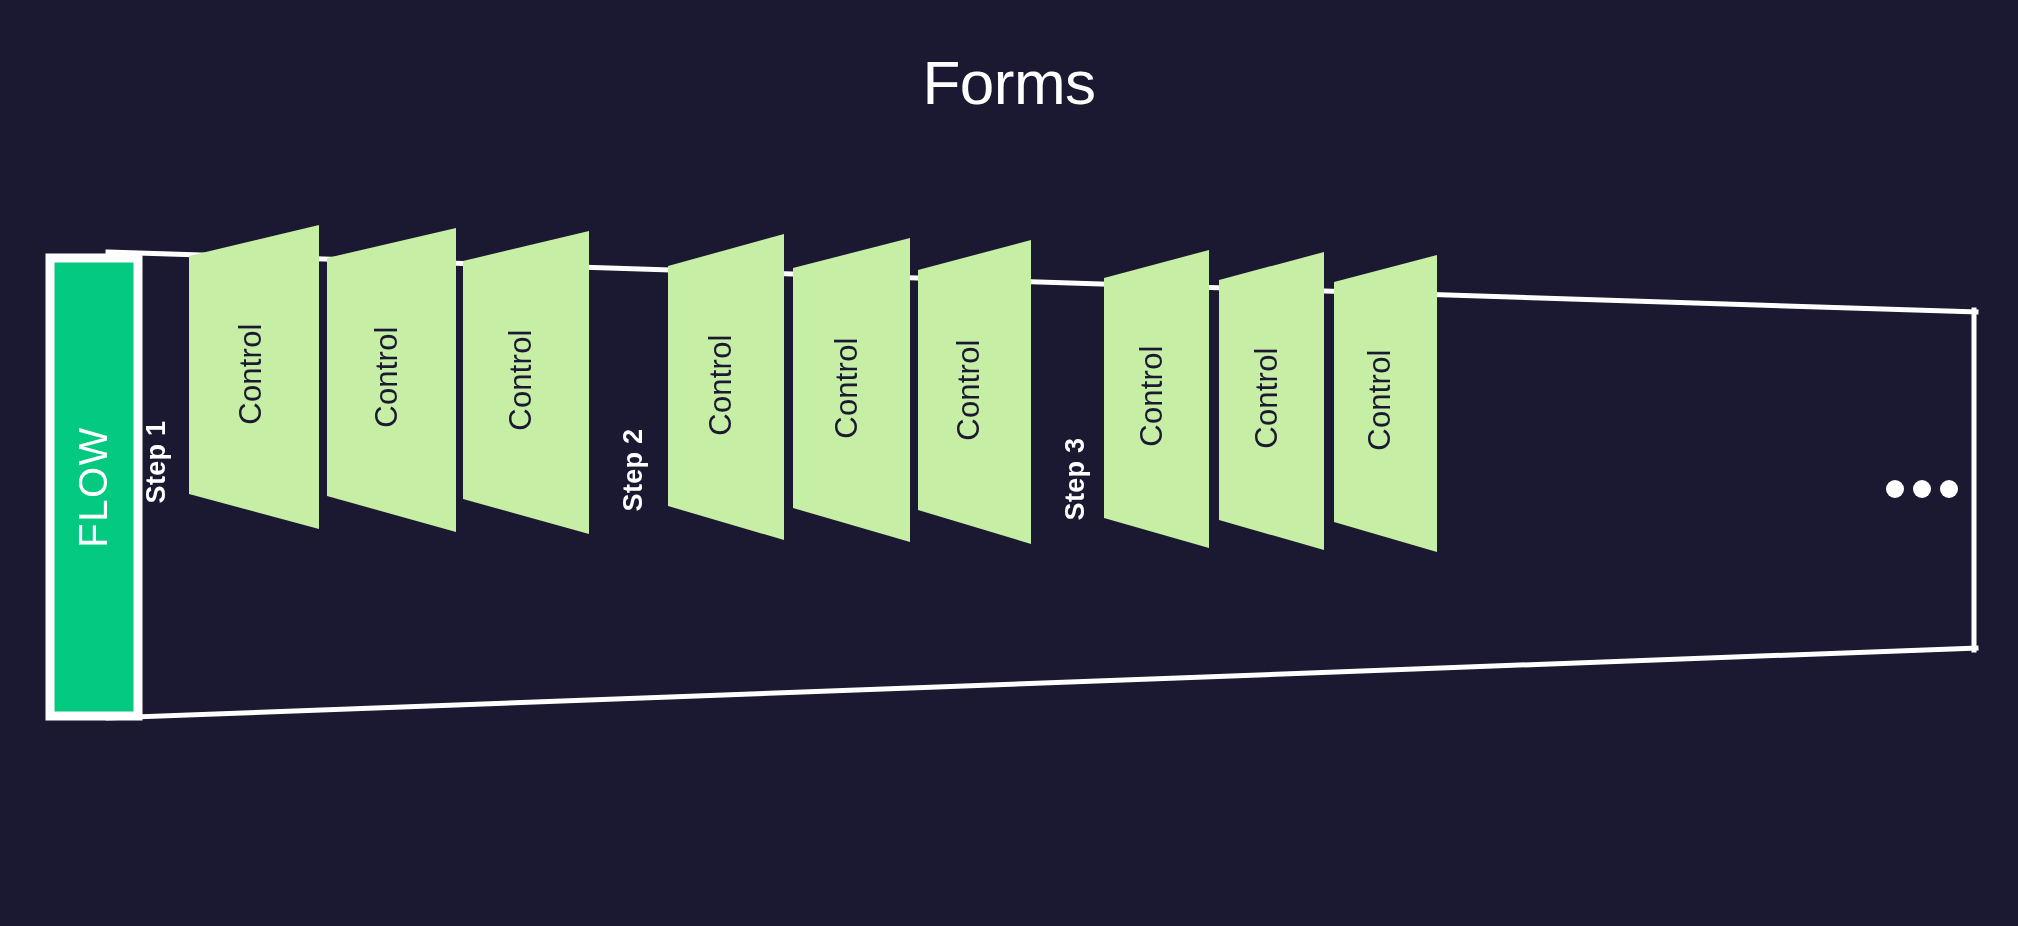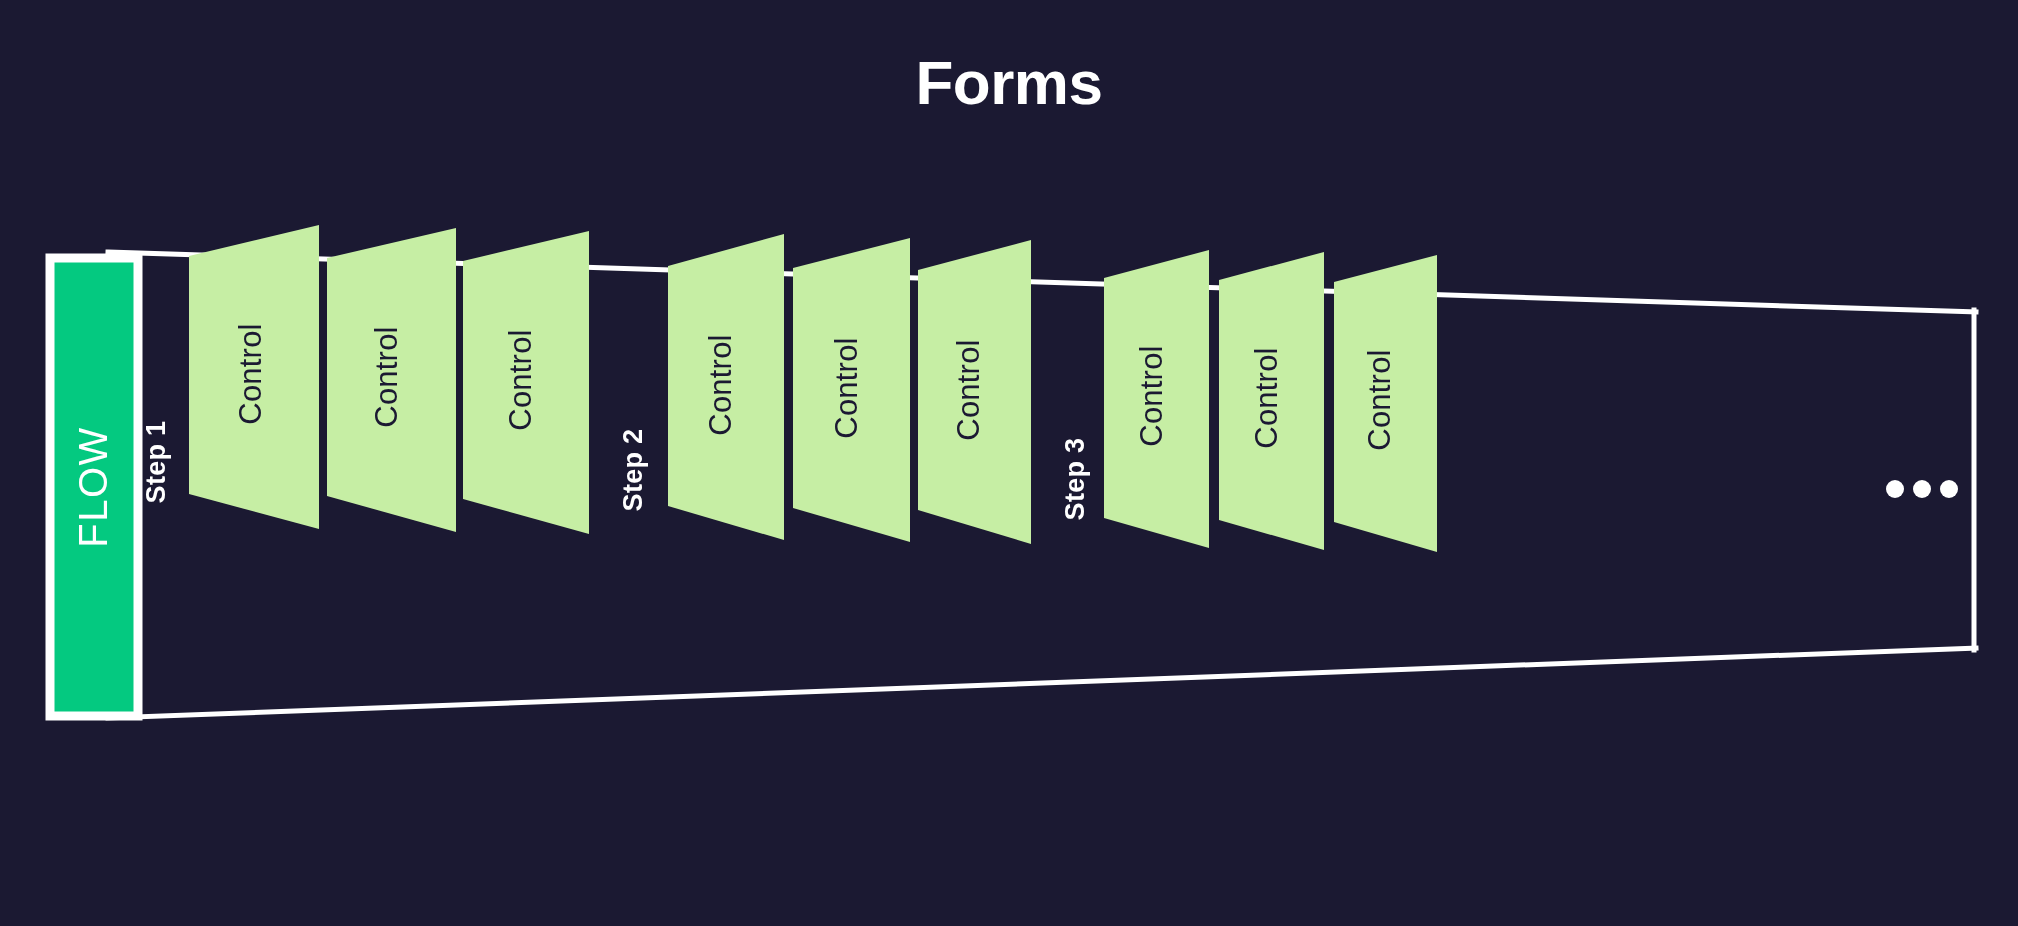--- a/index.html
+++ b/index.html
@@ -10,21 +10,21 @@
     overflow:hidden;
     position:relative;
   }
   #stage{position:absolute;inset:0;width:2018px;height:926px;}
   #page-title{
     position:absolute;
     left:0;right:0;top:52px;
     text-align:center;
     color:#ffffff;
     font-size:62px;
-    font-weight:bold;
+    font-weight:normal;
     letter-spacing:-0.5px;
     line-height:1;
   }
   #diagram{
     position:absolute;
     left:0;top:0;
     width:2018px;height:926px;
   }
   .vlabel{
     position:absolute;

